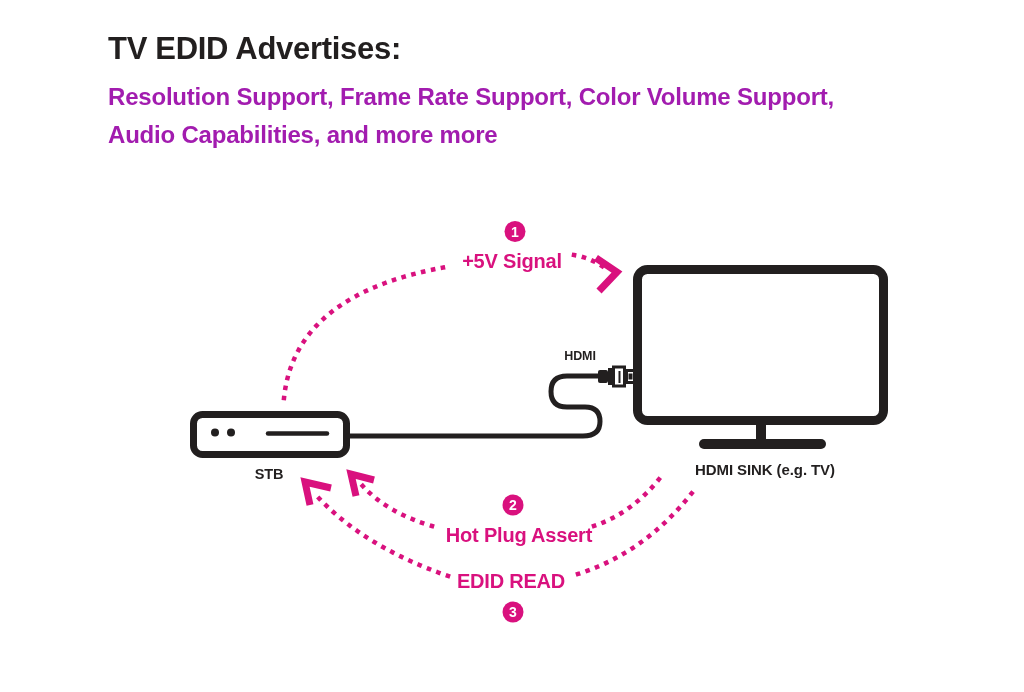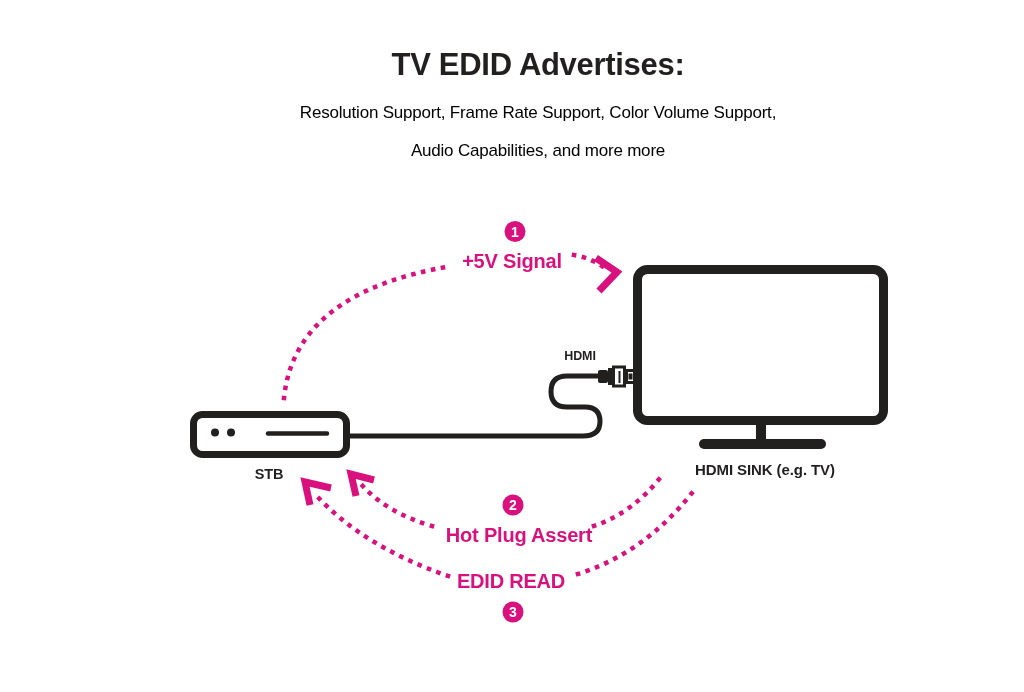--- a/index.html
+++ b/index.html
@@ -5,27 +5,27 @@
   :root { --accent: #d9117e; --ink: #221f1f; --bg: #ffffff; }
   * { margin: 0; padding: 0; box-sizing: border-box; }
   html, body { background: #e8e8e8; font-family: "Liberation Sans", sans-serif; }
   .canvas {
     position: relative;
     width: 1024px; height: 692px;
     background: var(--bg, #ffffff);
     overflow: hidden;
     margin: 0 auto;
   }
-  .header { position: absolute; left: 108px; top: 48px; width: 860px; text-align: center; }
+  .header { position: absolute; left: 108px; top: 32px; width: 860px; }
   .title {
     font-size: 31px; font-weight: 800; color: var(--ink, #221f1f);
     letter-spacing: -0.3px; line-height: 1.1; margin-bottom: 12px;
   }
   .subtitle-line {
-    font-size: 17px; font-weight: 400; color: #000000;
+    font-size: 24px; font-weight: 700; color: #a21caf;
     letter-spacing: -0.2px; line-height: 38px;
   }
   .diagram-svg { position: absolute; left: 0; top: 0; width: 1024px; height: 692px; }
 
   .dots {
     fill: none; stroke: var(--accent, #d9117e);
     stroke-width: 4.5; stroke-dasharray: 0.1 10; stroke-linecap: square;
   }
   .chev {
     fill: none; stroke: var(--accent, #d9117e);

